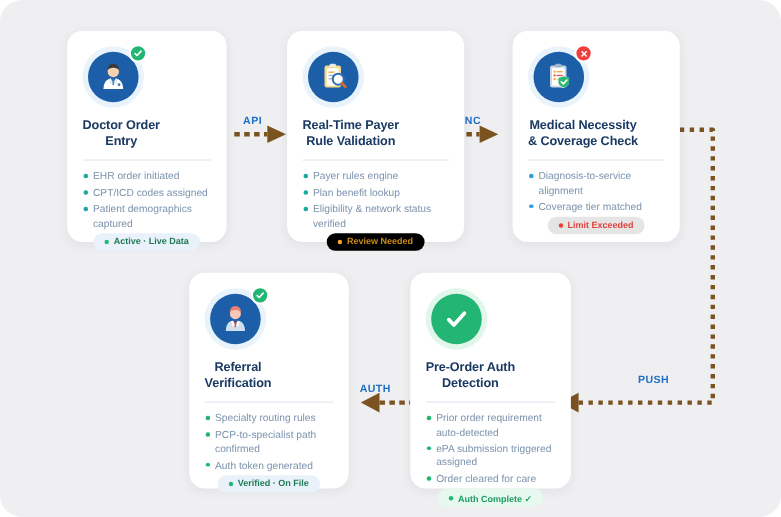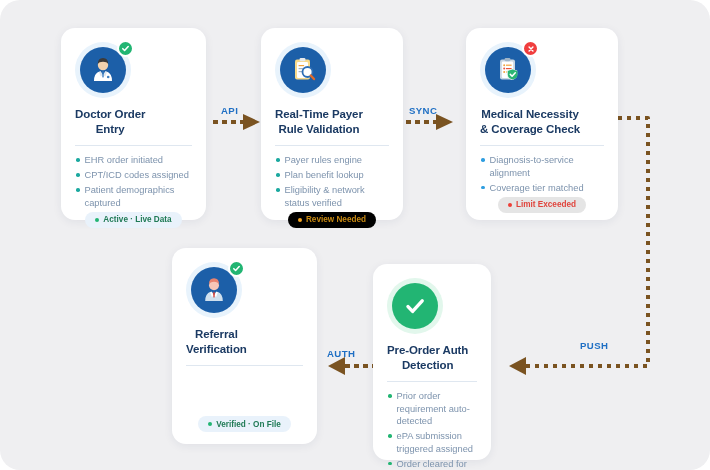--- a/index.html
+++ b/index.html
@@ -25,24 +25,24 @@
     background: #ffffff;
     border-radius: 14px;
     box-shadow: 0 2px 10px rgba(25,45,80,0.07);
     box-sizing: border-box;
     padding: 10px 14px 12px 14px;
     display: flex;
     flex-direction: column;
     align-items: flex-start;
   }
   .card-1 { left: 61px;  top: 28px;  width: 145px; height: 192px; }
-  .card-2 { left: 261px; top: 28px;  width: 142px; height: 192px; }
+  .card-2 { left: 261px; top: 28px;  width: 161px; height: 192px; }
   .card-3 { left: 466px; top: 28px;  width: 152px; height: 192px; }
   .card-4 { left: 172px; top: 248px; width: 145px; height: 196px; }
-  .card-5 { left: 373px; top: 264px; width: 118px; height: 196px; }
+  .card-5 { left: 373px; top: 248px; width: 146px; height: 196px; }
 
   
   .icon-wrap {
     position: relative;
     width: 56px; height: 56px;
     margin-top: 4px;
     flex: none;
   }
   .icon-halo {
     position: absolute; inset: 0;
@@ -333,20 +333,34 @@
         <svg width="9" height="9" viewBox="0 0 10 10">
             <path d="M2 5.2 L4 7.2 L8 2.8" stroke="#ffffff" stroke-width="1.7" fill="none" stroke-linecap="round" stroke-linejoin="round"></path>
           </svg>
       </div>
     </div>
     <div class="card-title">
       <div>Referral</div>
       <div>Verification</div>
     </div>
     <div class="divider"></div>
+    <div class="bullets">
+      <div class="bullet">
+          <span class="dot"></span>
+          <span>Specialty routing rules</span>
+        </div>
+      <div class="bullet">
+          <span class="dot"></span>
+          <span>PCP-to-specialist path confirmed</span>
+        </div>
+      <div class="bullet">
+          <span class="dot"></span>
+          <span>Auth token generated</span>
+        </div>
+    </div>
     <div class="pill pill-blue">
       <span class="pdot"></span>
       <span>Verified · On File</span>
     </div>
   </div>
 
   <div class="card card-5">
     <div class="icon-wrap">
       <div class="icon-halo green"></div>
       <div class="icon-disc green">

